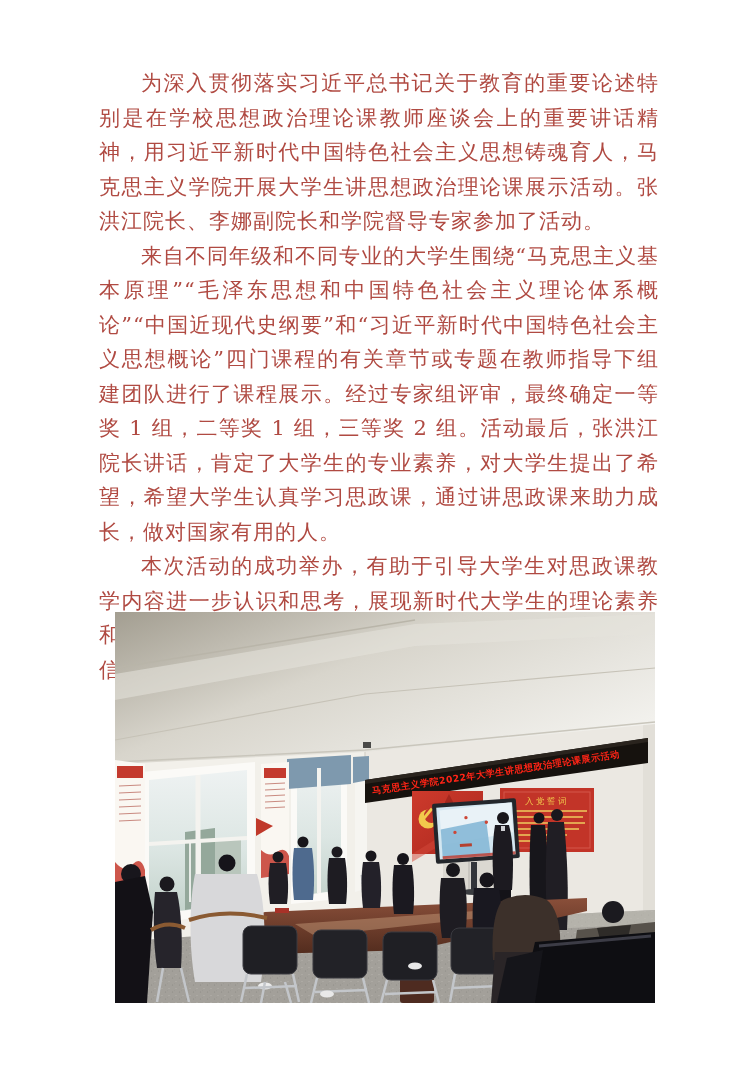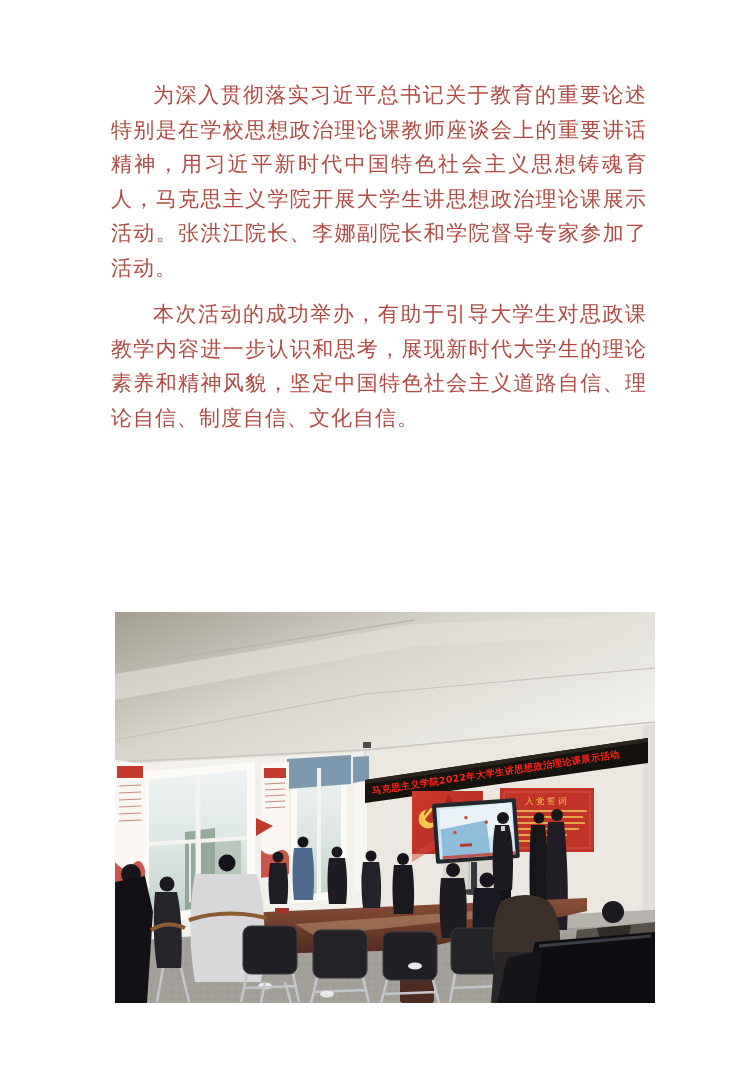--- a/index.html
+++ b/index.html
@@ -5,39 +5,40 @@
   html,body{margin:0;padding:0;background:#ffffff;}
   .page{
     position:relative;width:756px;height:1079px;background:#ffffff;overflow:hidden;
     font-family:"DejaVu Serif","Liberation Serif",serif;
   }
   .article{
     position:absolute;left:99px;top:66px;width:560px;
     color:#b04a42;
   }
   .article p{
-    margin:12px;padding:0;
+    margin:0;padding:0;
     font-size:21px;line-height:34.5px;
     text-align:justify;text-indent:2em;
     letter-spacing:1px;
     word-break:break-all;
   }
   .photo-figure{
     position:absolute;left:115px;top:612px;width:540px;height:391px;
     margin:0;overflow:hidden;background:#e9e7e1;
   }
   .photo-figure svg{display:block;width:100%;height:100%;}
 </style>
 </head>
 <body>
 
 <div class="page">
 
   <div class="article">
     <p>为深入贯彻落实习近平总书记关于教育的重要论述特别是在学校思想政治理论课教师座谈会上的重要讲话精神，用习近平新时代中国特色社会主义思想铸魂育人，马克思主义学院开展大学生讲思想政治理论课展示活动。张洪江院长、李娜副院长和学院督导专家参加了活动。</p>
+    <p>来自不同年级和不同专业的大学生围绕“马克思主义基本原理”“毛泽东思想和中国特色社会主义理论体系概论”“中国近现代史纲要”和“习近平新时代中国特色社会主义思想概论”四门课程的有关章节或专题在教师指导下组建团队进行了课程展示。经过专家组评审，最终确定一等奖 1 组，二等奖 1 组，三等奖 2 组。活动最后，张洪江院长讲话，肯定了大学生的专业素养，对大学生提出了希望，希望大学生认真学习思政课，通过讲思政课来助力成长，做对国家有用的人。</p>
     <p>本次活动的成功举办，有助于引导大学生对思政课教学内容进一步认识和思考，展现新时代大学生的理论素养和精神风貌，坚定中国特色社会主义道路自信、理论自信、制度自信、文化自信。</p>
   </div>
 
   <figure class="photo-figure">
     <svg viewBox="0 0 540 391" preserveAspectRatio="none" xmlns="http://www.w3.org/2000/svg">
       <defs>
         <linearGradient id="ceilGrad" x1="0" y1="0" x2="1" y2="0.7">
           <stop offset="0" stop-color="#a39e91"></stop>
           <stop offset="0.45" stop-color="#d8d5cc"></stop>
           <stop offset="1" stop-color="#f2f1ed"></stop>

